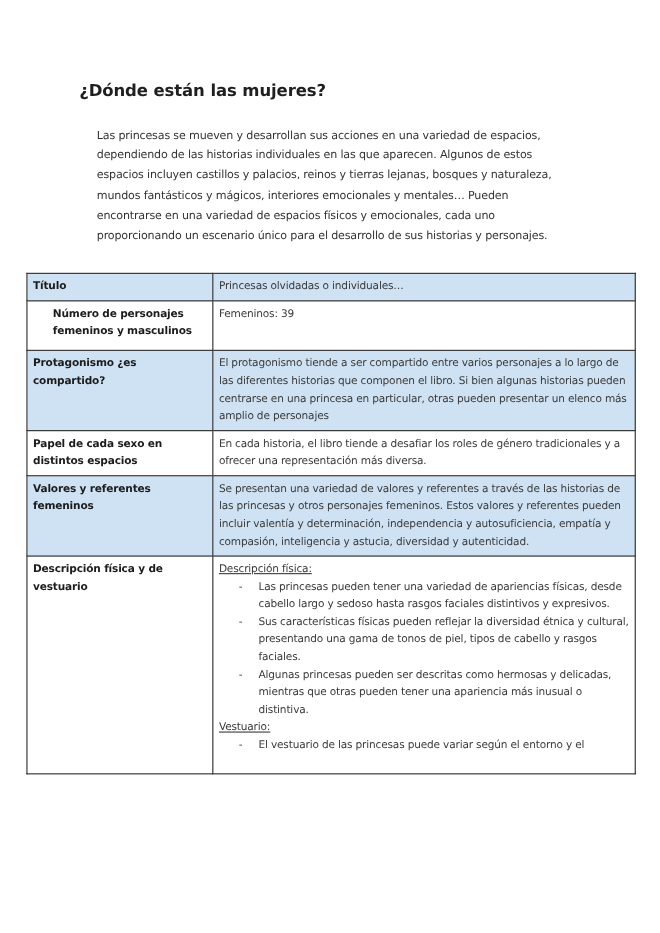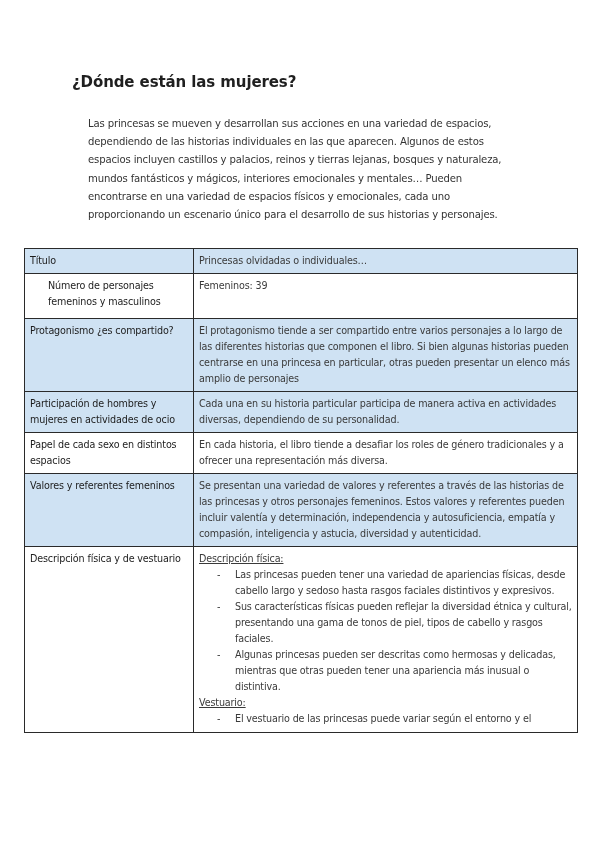--- a/index.html
+++ b/index.html
@@ -45,21 +45,21 @@
       line-height: 16px;
       letter-spacing: -0.15px;
     }
     table.info td {
       border: 1.4px solid #2a2a2a;
       vertical-align: top;
       padding: 4px 5px 4px 5px;
     }
     table.info td.label {
       width: 140px;
-      font-weight: normal;
+      font-weight: bold;
       color: #1c1c1c;
     }
     table.info td.value {
       color: #3a3a3a;
     }
     table.info tr.shaded td {
       background: #cfe2f3;
     }
     .underline { text-decoration: underline; }
     ul.dash {
@@ -92,35 +92,31 @@
     <td class="value">Princesas olvidadas o individuales…</td>
   </tr>
   <tr>
     <td class="label" style="height:36px;padding-left:23px;">Número de personajes femeninos y masculinos</td>
     <td class="value">Femeninos: 39</td>
   </tr>
   <tr class="shaded">
     <td class="label">Protagonismo ¿es compartido?</td>
     <td class="value">El protagonismo tiende a ser compartido entre varios personajes a lo largo de las diferentes historias que componen el libro. Si bien algunas historias pueden centrarse en una princesa en particular, otras pueden presentar un elenco más amplio de personajes</td>
   </tr>
-  <tr class="shaded">
-    <td class="label">Participación de hombres y mujeres en actividades de ocio</td>
-    <td class="value">Cada una en su historia particular participa de manera activa en actividades diversas, dependiendo de su personalidad.</td>
-  </tr>
   <tr>
     <td class="label">Papel de cada sexo en distintos espacios</td>
     <td class="value">En cada historia, el libro tiende a desafiar los roles de género tradicionales y a ofrecer una representación más diversa.</td>
   </tr>
   <tr class="shaded">
     <td class="label">Valores y referentes femeninos</td>
     <td class="value">Se presentan una variedad de valores y referentes a través de las historias de las princesas y otros personajes femeninos. Estos valores y referentes pueden incluir valentía y determinación, independencia y autosuficiencia, empatía y compasión, inteligencia y astucia, diversidad y autenticidad.</td>
   </tr>
   <tr>
     <td class="label">Descripción física y de vestuario</td>
-    <td class="value" style="padding-bottom:5px;border-radius:12px;">
+    <td class="value" style="padding-bottom:17px;border-radius:12px;">
       <div class="underline">Descripción física:</div>
       <ul class="dash">
         <li><span class="dash-mark">-</span><span>Las princesas pueden tener una variedad de apariencias físicas, desde cabello largo y sedoso hasta rasgos faciales distintivos y expresivos.</span></li>
         <li><span class="dash-mark">-</span><span>Sus características físicas pueden reflejar la diversidad étnica y cultural, presentando una gama de tonos de piel, tipos de cabello y rasgos faciales.</span></li>
         <li><span class="dash-mark">-</span><span>Algunas princesas pueden ser descritas como hermosas y delicadas, mientras que otras pueden tener una apariencia más inusual o distintiva.</span></li>
       </ul>
       <div class="underline">Vestuario:</div>
       <ul class="dash">
         <li><span class="dash-mark">-</span><span>El vestuario de las princesas puede variar según el entorno y el</span></li>
       </ul>

